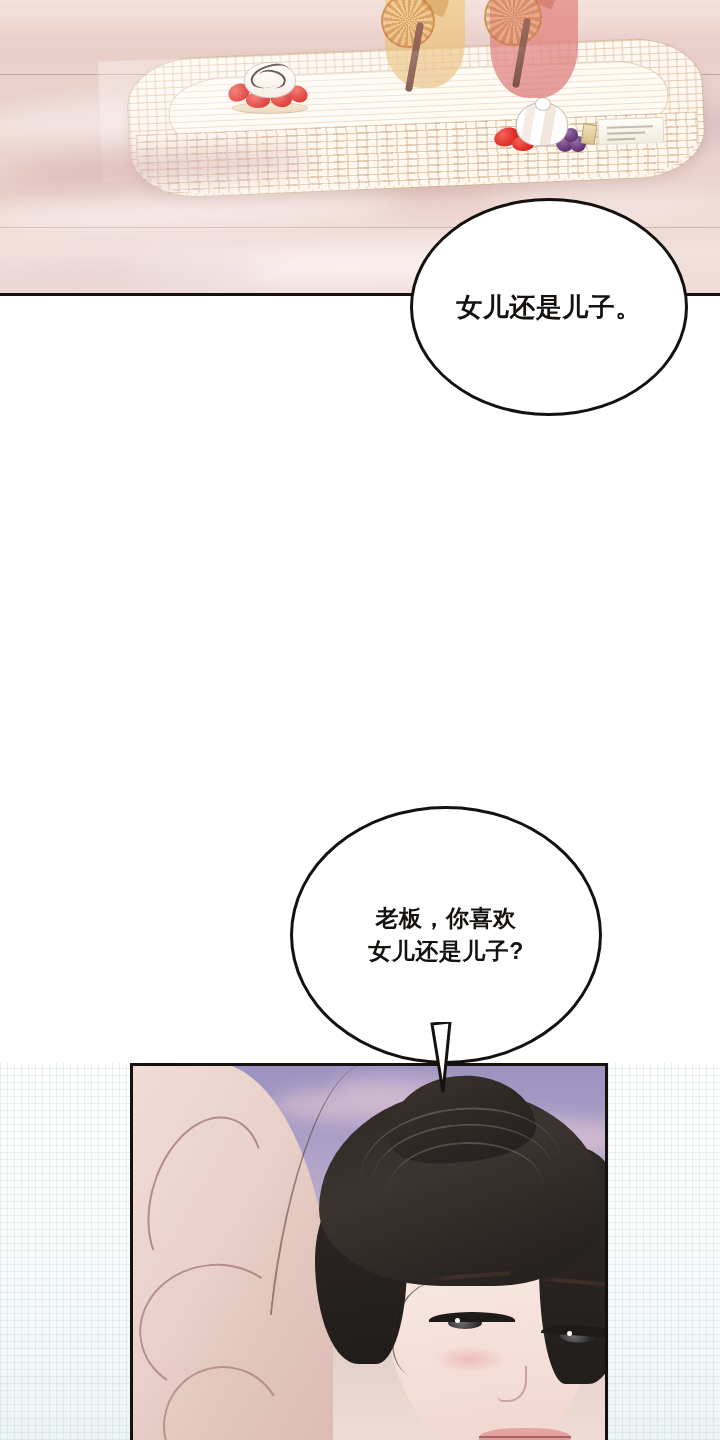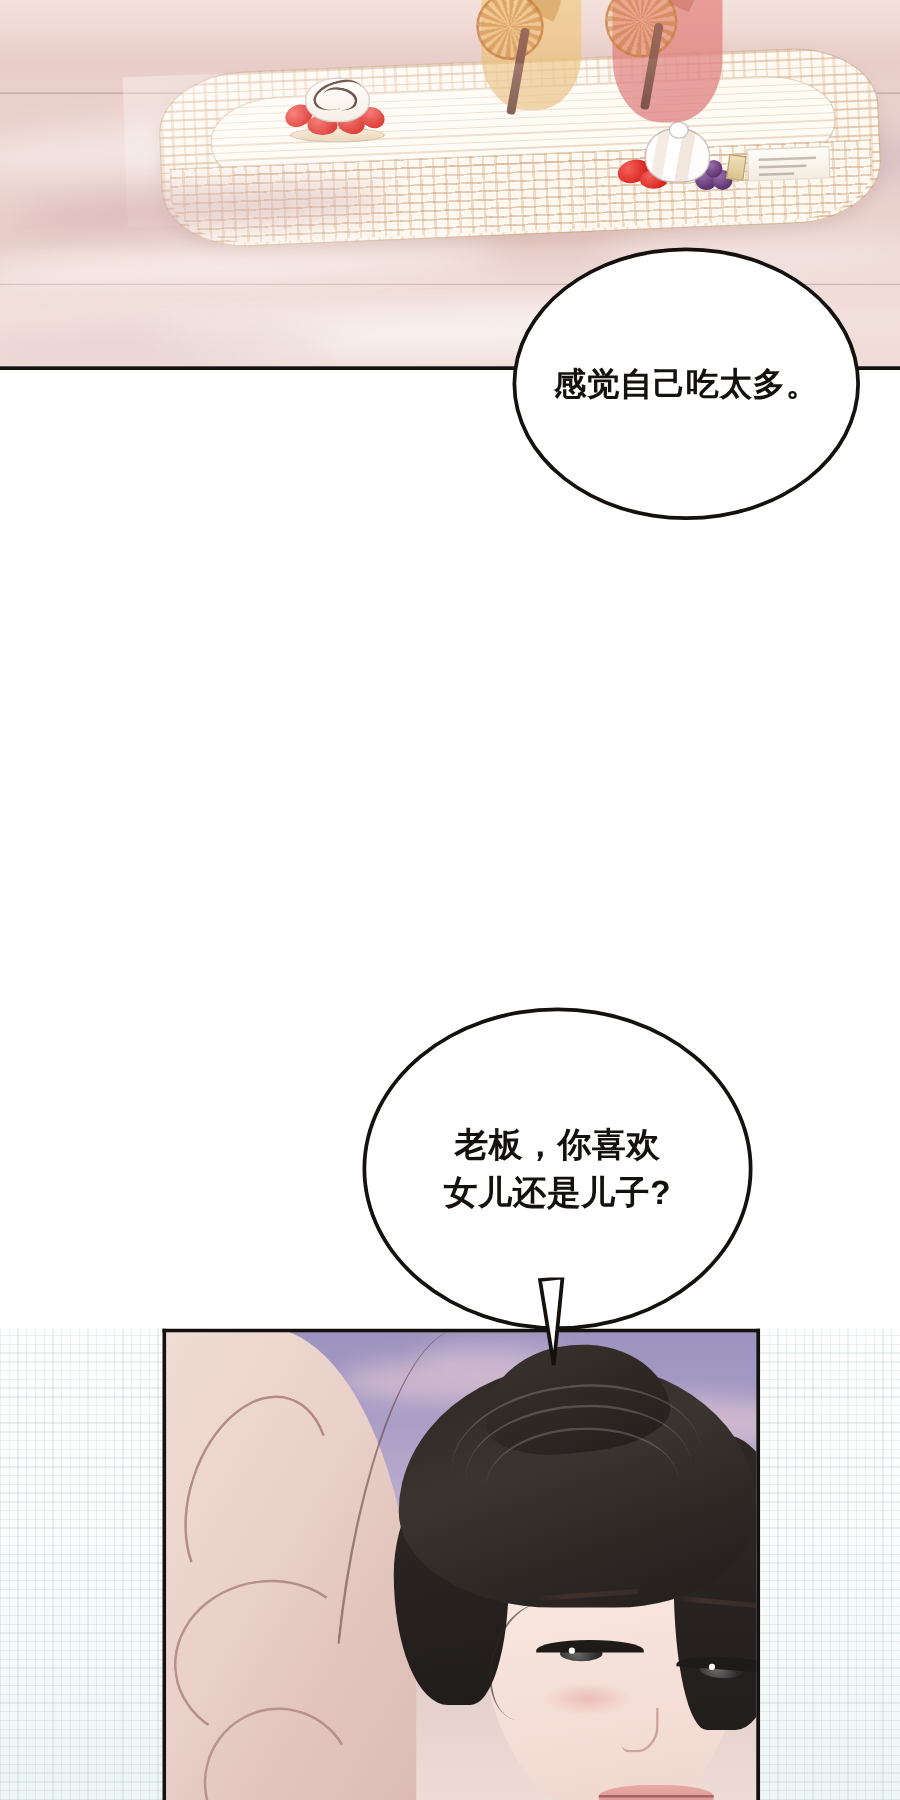--- a/index.html
+++ b/index.html
@@ -206,21 +206,21 @@
     color:#14110f;
     font-weight:700;
     letter-spacing:.5px;
     line-height:1.42;
     z-index:5;
   }
   .bubble .txt { padding:0 14px; white-space:pre-line; }
 
   #bubble-1 { left:410px; top:198px; width:278px; height:218px; font-size:26px; }
   #bubble-2 { left:60px;  top:420px; width:260px; height:208px; font-size:26px; }
-  #bubble-3 { left:290px; top:806px; width:312px; height:258px; font-size:27px; }
+  #bubble-3 { left:290px; top:806px; width:312px; height:258px; font-size:23px; }
 
   
   .tail {
     position:absolute; left:430px; top:1022px; width:26px; height:72px;
     z-index:6;
   }
 
   
   .panel-bottom {
     position:absolute; left:130px; top:1063px; width:478px; height:377px;
@@ -433,21 +433,21 @@
     <div class="ripple rp5"></div>
     <div class="table-seam s2"></div>
     <div class="ripple rp3"></div>
     <div class="ripple rp6"></div>
     <div class="ripple rp7"></div>
   </div>
 
   <div class="gutter"></div>
 
   <div class="bubble" id="bubble-1">
-    <span class="txt">感觉自己吃太多。</span>
+    <span class="txt">女儿还是儿子。</span>
   </div>
 
 
   <div class="bubble" id="bubble-3">
     <span class="txt">老板，你喜欢
 女儿还是儿子?</span>
   </div>
 
   <svg class="tail" viewBox="0 0 26 72">
     <path d="M2 2 L20 0 L13 70 Z" fill="#ffffff" stroke="#14110f" stroke-width="3" stroke-linejoin="miter"></path>

